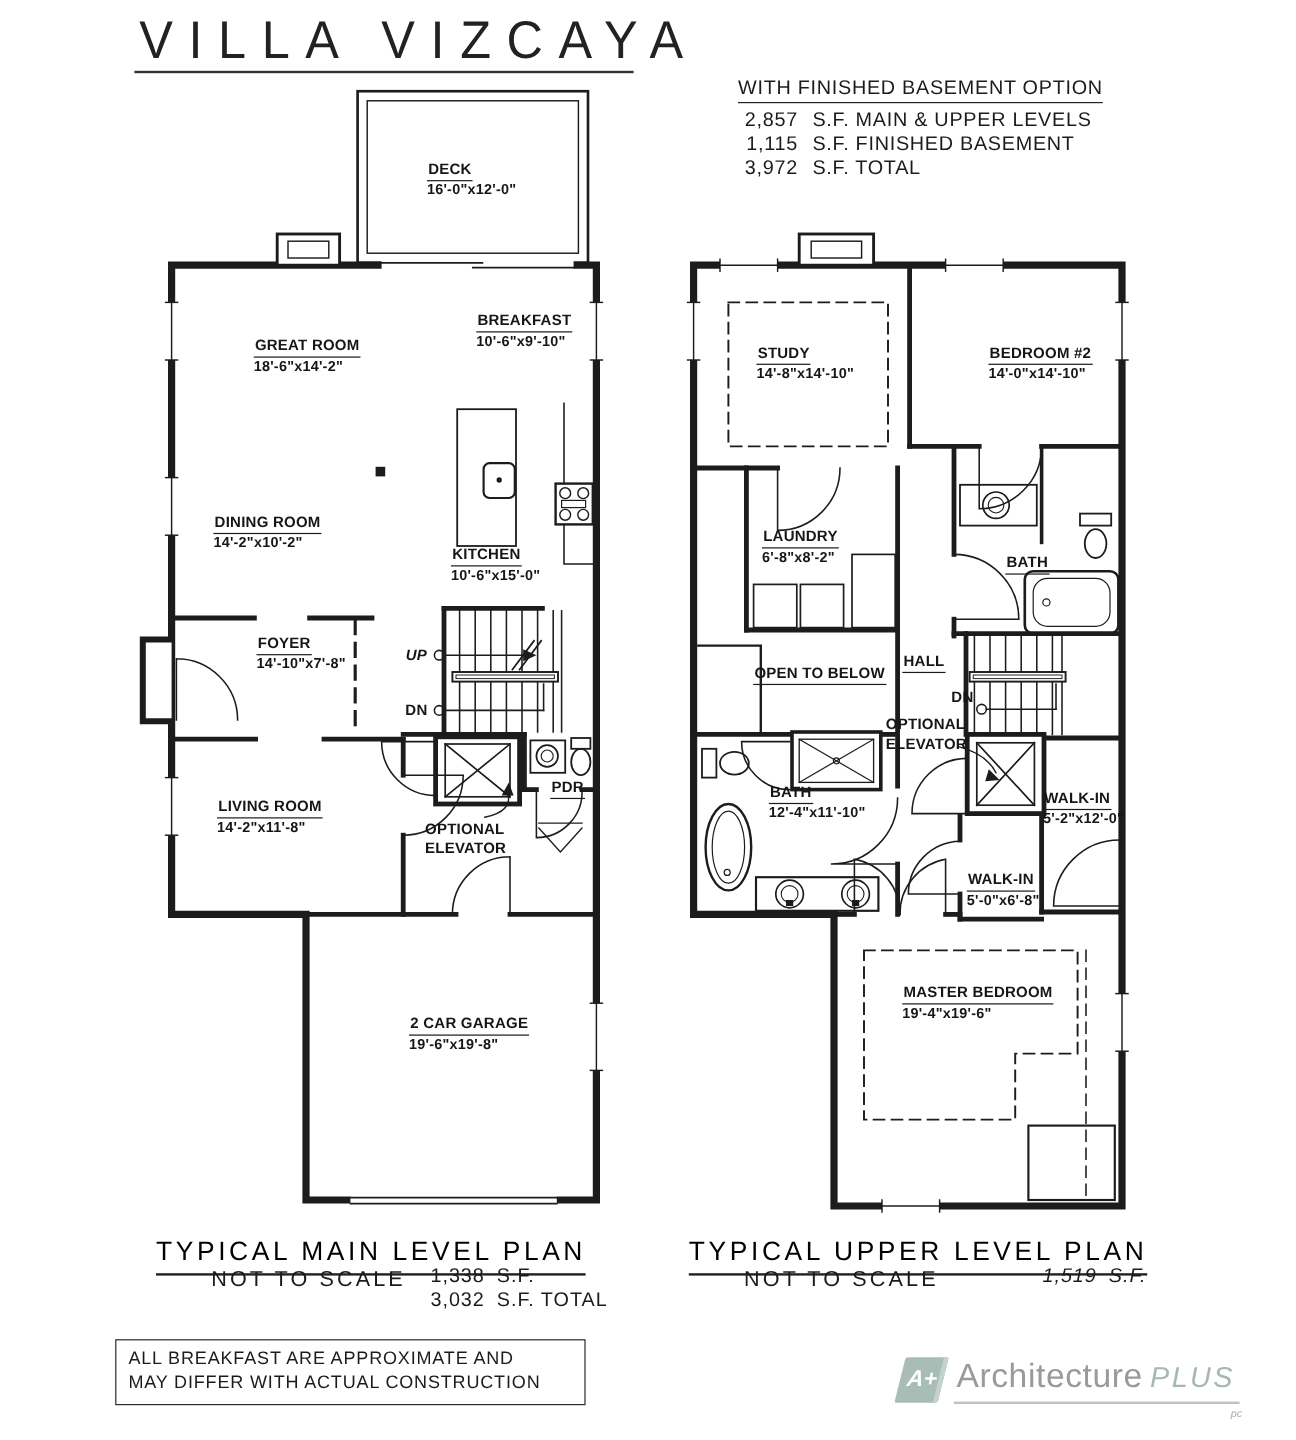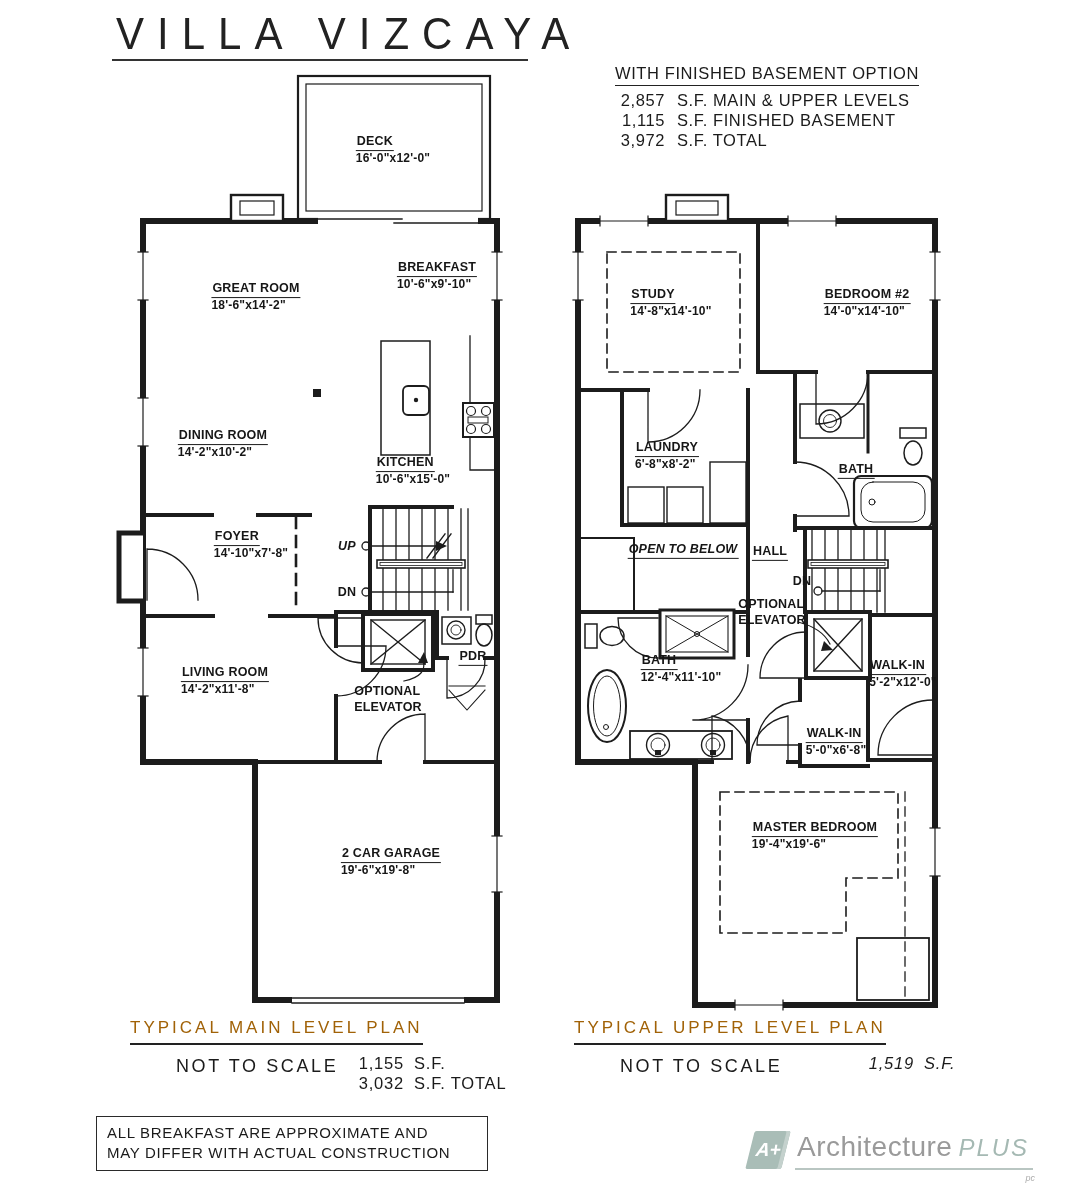--- a/index.html
+++ b/index.html
@@ -19,22 +19,22 @@
   .bo-val{display:inline-block;width:50px;text-align:right;margin-right:12px;}
 
   
   .lbl{position:absolute;transform:translate(-50%,-50%);text-align:left;font-weight:bold;
        font-size:12.5px;letter-spacing:0.2px;white-space:nowrap;line-height:1.3;color:#161616;}
   .lbl .rn{display:inline-block;border-bottom:1.6px solid #1b1b1b;padding:0 1px 1px 1px;}
   .lbl .rd{display:block;font-size:12px;}
   .lbl.plain .pl{display:block;}
 
   
-  .pf-title{position:absolute;font-size:17px;letter-spacing:3px;white-space:nowrap;
-            border-bottom:2.4px solid #222;padding-bottom:5px;color:#a16207;}
+  .pf-title{position:absolute;font-size:22px;letter-spacing:3px;white-space:nowrap;
+            border-bottom:2.4px solid #222;padding-bottom:5px;color:#000000;margin-top:12px;}
   .pf-scale{position:absolute;font-size:18px;letter-spacing:2.6px;white-space:nowrap;margin-left:44px;}
   .pf-areas{position:absolute;font-size:16.5px;letter-spacing:0.8px;}
   .pf-areas .row{line-height:20px;white-space:nowrap;}
   .pf-val{display:inline-block;width:52px;text-align:right;margin-right:10px;}
 
   
   .disclaimer{position:absolute;left:96px;top:1116px;width:392px;box-sizing:border-box;
               border:1.8px solid #2a2a2a;padding:6px 10px;font-size:15px;letter-spacing:0.7px;line-height:1.35;}
 
   
@@ -362,38 +362,38 @@
       <span class="pl">OPTIONAL</span>
       <span class="pl">ELEVATOR</span>
     </div>
   <div class="lbl" style="left:473px;top:657px;"><span class="rn">PDR</span></div>
   <div class="lbl" style="left:391px;top:862px;"><span class="rn">2 CAR GARAGE</span><span class="rd">19'-6"x19'-8"</span></div>
 
   <div class="lbl" style="left:671px;top:303px;"><span class="rn">STUDY</span><span class="rd">14'-8"x14'-10"</span></div>
   <div class="lbl" style="left:867px;top:303px;"><span class="rn">BEDROOM #2</span><span class="rd">14'-0"x14'-10"</span></div>
   <div class="lbl" style="left:667px;top:456px;"><span class="rn">LAUNDRY</span><span class="rd">6'-8"x8'-2"</span></div>
   <div class="lbl" style="left:856px;top:470px;"><span class="rn">BATH</span></div>
-  <div class="lbl" style="left:683px;top:550px;font-style:italic;"><span class="rn">OPEN TO BELOW</span></div>
+  <div class="lbl" style="left:683px;top:562px;"><span class="rn">OPEN TO BELOW</span></div>
   <div class="lbl" style="left:770px;top:552px;"><span class="rn">HALL</span></div>
   <div class="lbl plain" style="left:802px;top:581px;">
       <span class="pl">DN</span>
     </div>
   <div class="lbl plain" style="left:772px;top:612px;">
       <span class="pl">OPTIONAL</span>
       <span class="pl">ELEVATOR</span>
     </div>
   <div class="lbl" style="left:681px;top:669px;"><span class="rn">BATH</span><span class="rd">12'-4"x11'-10"</span></div>
   <div class="lbl" style="left:903px;top:674px;"><span class="rn">WALK-IN</span><span class="rd">5'-2"x12'-0"</span></div>
   <div class="lbl" style="left:836px;top:742px;"><span class="rn">WALK-IN</span><span class="rd">5'-0"x6'-8"</span></div>
   <div class="lbl" style="left:815px;top:836px;"><span class="rn">MASTER BEDROOM</span><span class="rd">19'-4"x19'-6"</span></div>
 
   <div class="pf-title" style="left:130px;top:1018px;">TYPICAL MAIN LEVEL PLAN</div>
   <div class="pf-scale" style="left:132px;top:1056px;">NOT TO SCALE</div>
   <div class="pf-areas" style="left:352px;top:1053px;">
-    <div class="row"><span class="pf-val">1,155</span><span>S.F.</span></div>
+    <div class="row"><span class="pf-val">1,338</span><span>S.F.</span></div>
     <div class="row"><span class="pf-val">3,032</span><span>S.F. TOTAL</span></div>
   </div>
 
   <div class="pf-title" style="left:574px;top:1018px;">TYPICAL UPPER LEVEL PLAN</div>
   <div class="pf-scale" style="left:576px;top:1056px;">NOT TO SCALE</div>
   <div class="pf-areas" style="left:862px;top:1053px;font-style:italic;">
     <div class="row"><span class="pf-val">1,519</span><span>S.F.</span></div>
   </div>
 
   <div class="disclaimer">

